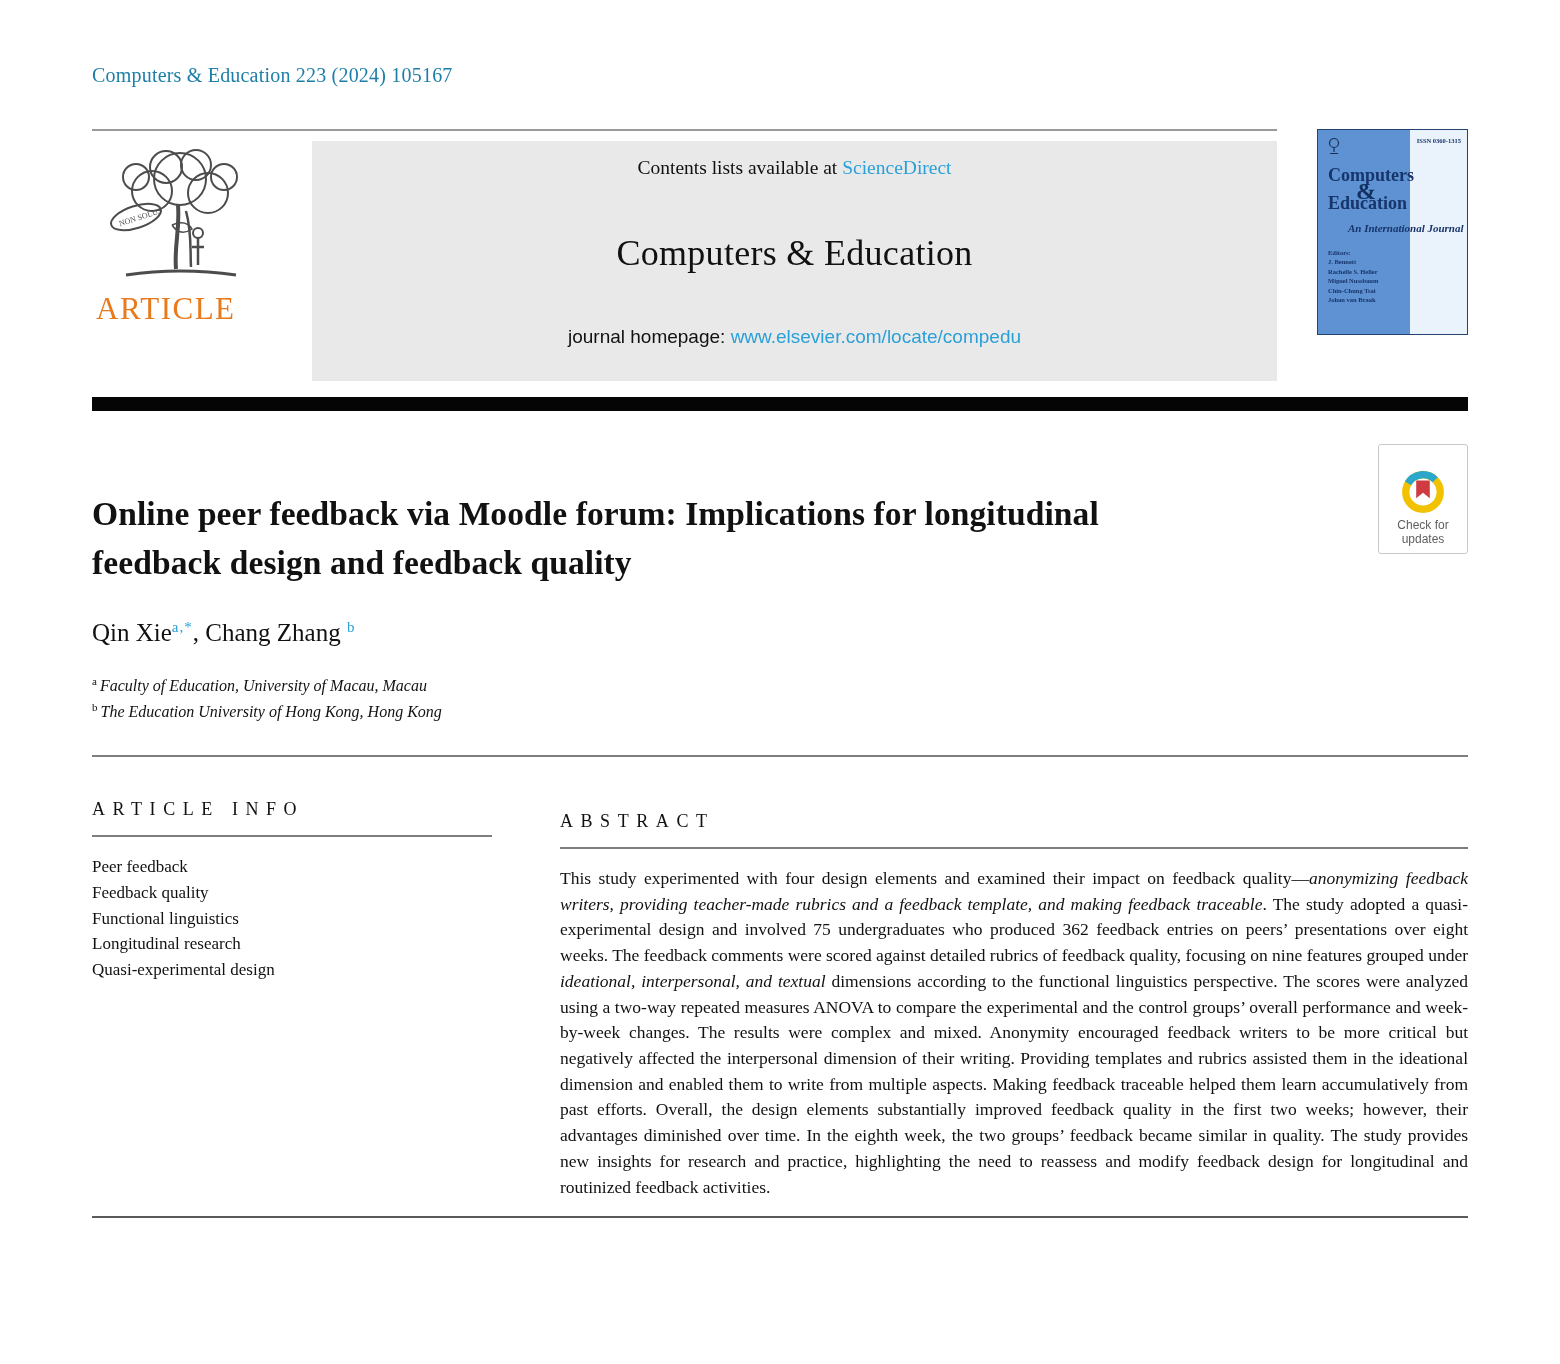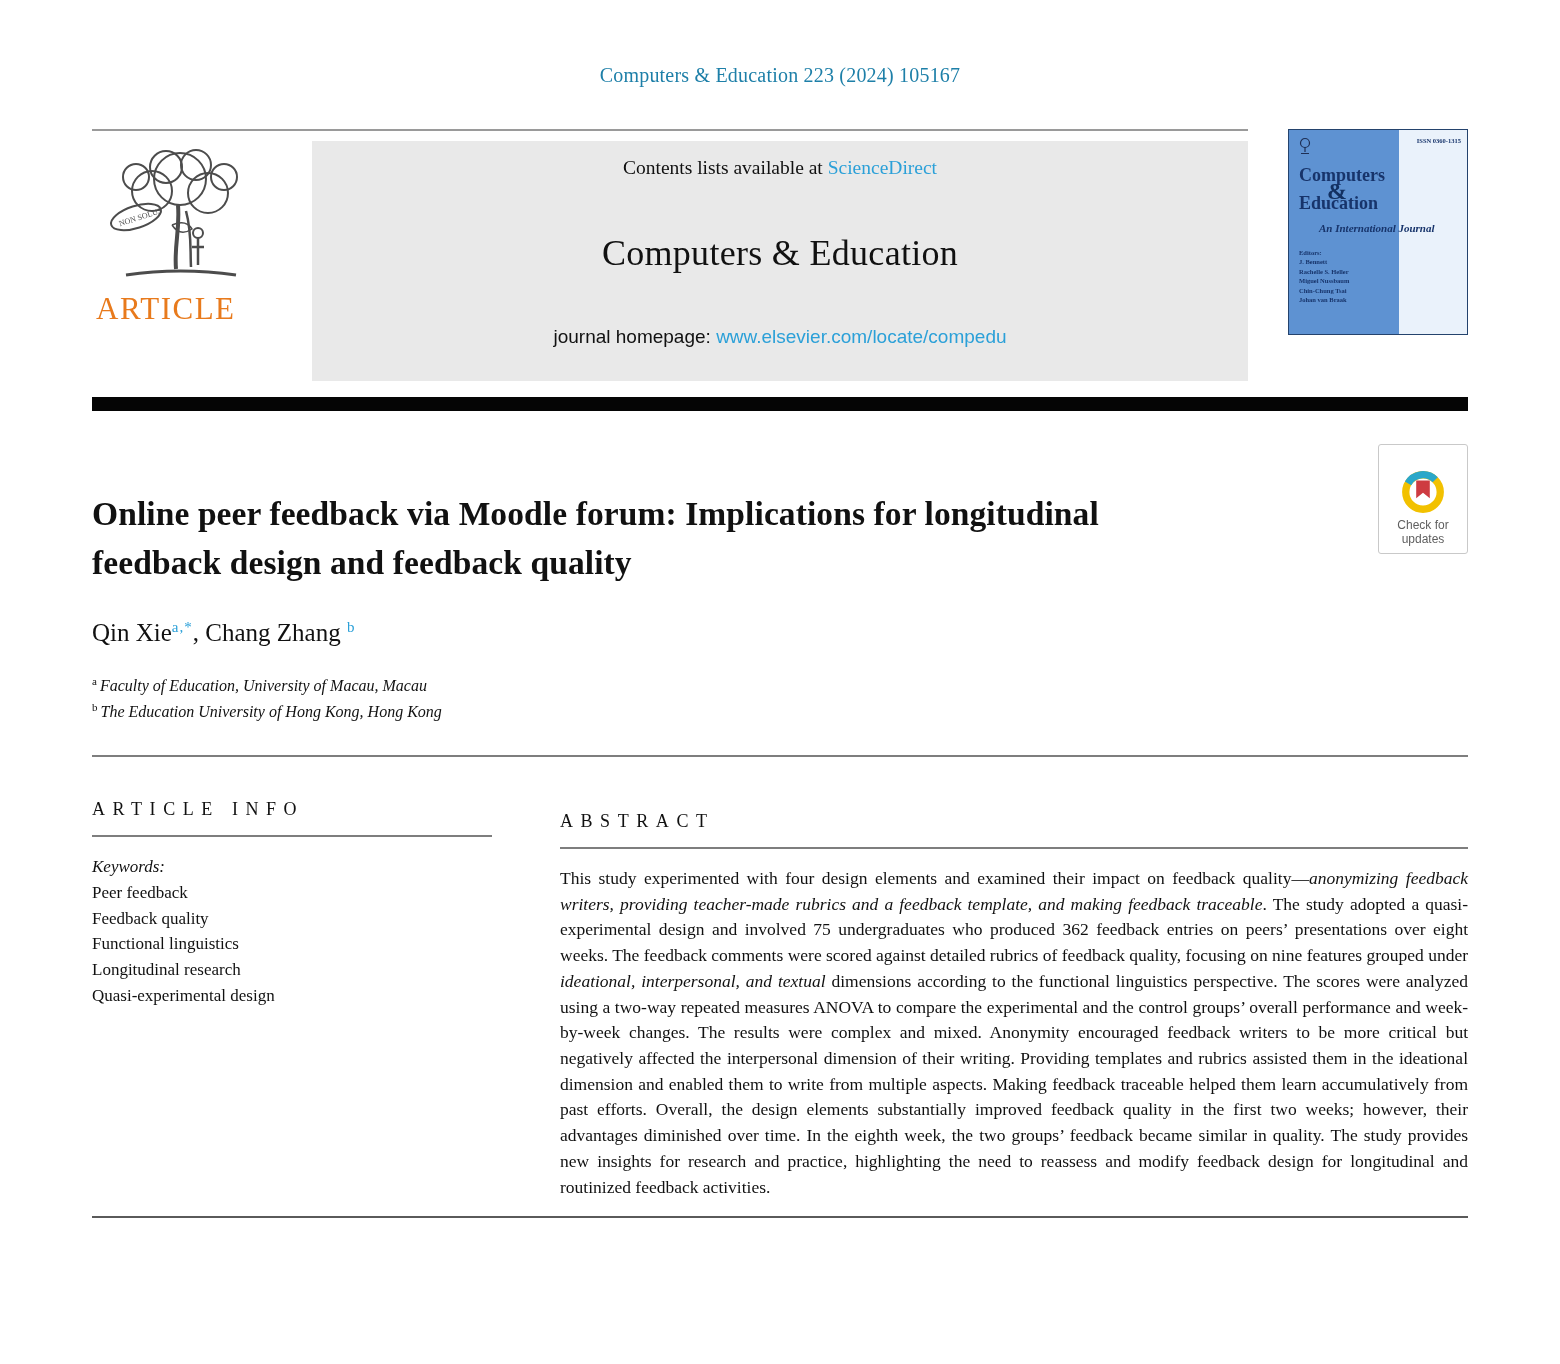--- a/index.html
+++ b/index.html
@@ -12,21 +12,20 @@
   }
   .page {
     width: 1376px;
     margin: 0 auto;
     padding-top: 64px;
     min-height: 1364px;
     position: relative;
   }
   
   .citation {
-    text-align: center;
     font-size: 20px;
     color: #1d7fa8;
     letter-spacing: 0.2px;
   }
   
   .header-row { display: flex; margin-top: 42px; align-items: flex-start; }
   .header-main {
     flex: 1;
     display: flex;
     border-top: 2px solid #9a9a9a;
@@ -50,21 +49,21 @@
     align-items: center;
     justify-content: space-between;
     padding: 16px 10px 33px;
   }
   .contents-line { font-size: 19.5px; }
   .journal-title { font-size: 36px; letter-spacing: 0.3px; }
   .homepage-line { font-family: "Liberation Sans", sans-serif; font-size: 19px; }
   .link { color: #2ba0d8; text-decoration: none; cursor: pointer; }
   
   .cover {
-    width: 180px; height: 206px;
+    width: 151px; height: 206px;
     margin-left: 40px;
     border: 1px solid #24436d;
     position: relative;
     background: linear-gradient(to right, #5e92d2 0, #5e92d2 62%, #eaf2fb 62%, #eaf2fb 100%);
     overflow: hidden;
     flex-shrink: 0;
   }
   .cover .issn { position: absolute; top: 7px; right: 6px; font-size: 6.5px; color: #17346b; font-weight: bold; }
   .cover .mini-mark { position: absolute; top: 7px; left: 9px; }
   .cover-title { position: absolute; top: 32px; left: 10px; font-weight: bold; font-size: 18px; line-height: 1.55; color: #17346b; }
@@ -207,21 +206,20 @@
     <div><sup>b</sup><span class="affil-text">The Education University of Hong Kong, Hong Kong</span></div>
   </div>
 
   <div class="full-rule"></div>
 
   <div class="columns">
     <div class="col-left">
       <div class="sec-heading">ARTICLE INFO</div>
       <div class="heading-rule"></div>
       <div class="keywords">
-        <div class="kw-label">Keywords:</div>
         <div>Peer feedback</div>
         <div>Feedback quality</div>
         <div>Functional linguistics</div>
         <div>Longitudinal research</div>
         <div>Quasi-experimental design</div>
       </div>
     </div>
     <div class="col-right">
       <div class="sec-heading">ABSTRACT</div>
       <div class="heading-rule"></div>

